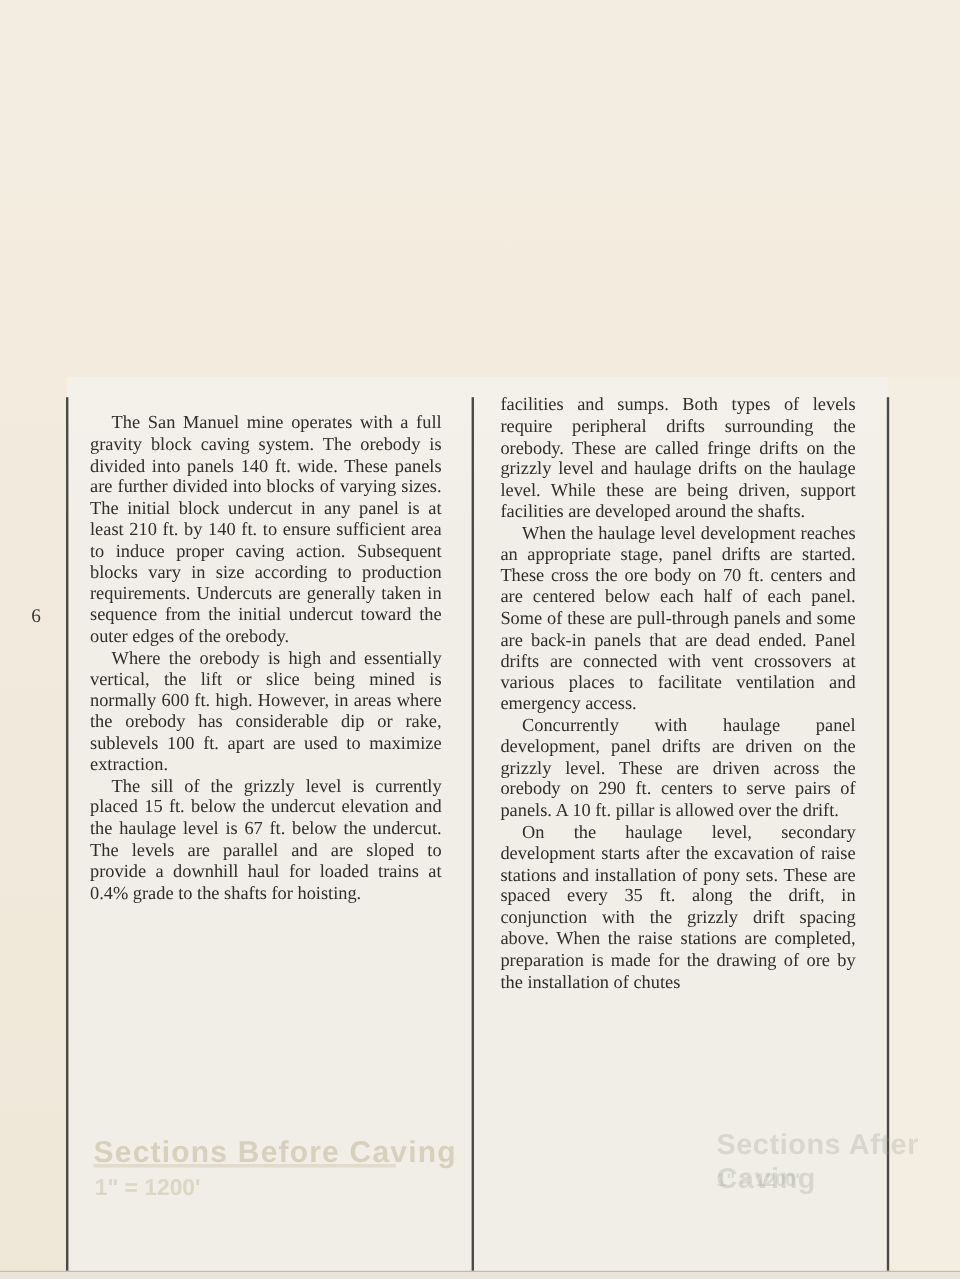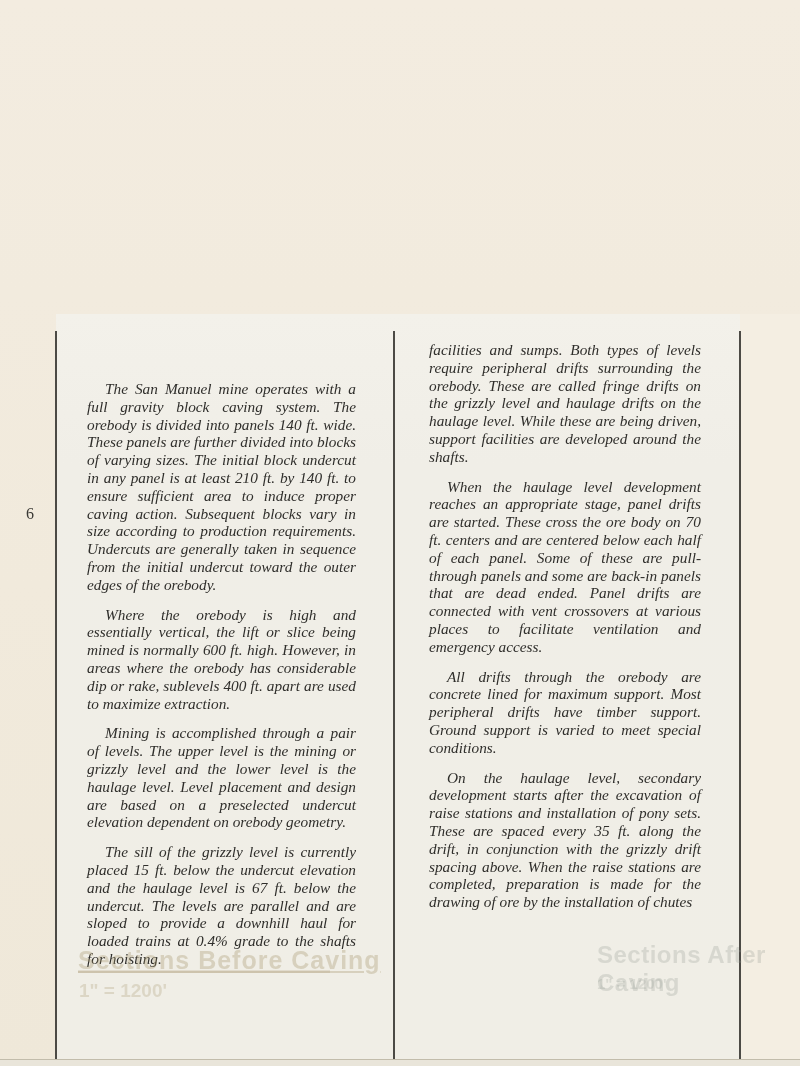--- a/index.html
+++ b/index.html
@@ -50,27 +50,27 @@
     letter-spacing:-0.3px;
     color:#161616;
   }
   .col{
     position:absolute;
     font-size:15.3px;
     line-height:17.8px;
     color:#2f2e2b;
     text-align:justify;
   }
-  .col-left{left:75px;top:368px;width:293px;}
+  .col-left{left:75px;top:344px;width:293px;}
   .col-right{left:417px;top:329px;width:296px;}
-  .col p{margin:12px;text-indent:18px;font-style:italic;}
+  .col p{margin:0;text-indent:18px;}
   .col p.no-indent{text-indent:0;}
   
   .ghost{position:absolute;font-family:"Liberation Sans", sans-serif;font-weight:bold;}
-  .ghost-heading-left{left:78px;top:946px;font-size:25px;letter-spacing:1px;color:rgba(163,146,104,0.32);text-decoration:underline;}
+  .ghost-heading-left{left:78px;top:946px;font-size:25px;letter-spacing:1px;color:rgba(163,146,104,0.32);}
   .ghost-rule-left{position:absolute;left:78px;top:970px;width:252px;height:3px;background:rgba(163,146,104,0.20);}
   .ghost-scale-left{left:79px;top:980px;font-size:19px;color:rgba(163,146,104,0.26);}
   .ghost-heading-right{left:597px;top:941px;font-size:24px;letter-spacing:0.5px;color:rgba(142,152,142,0.26);}
   .ghost-scale-right{left:597px;top:975px;font-size:15px;color:rgba(142,152,142,0.22);}
   .page-bottom-edge{
     position:absolute;
     left:0;top:1059px;width:800px;height:7px;
     background:#e9e5da;
     border-top:1px solid #c2bcab;
   }
@@ -85,29 +85,28 @@
 
   <div class="vrule left"></div>
   <div class="vrule center"></div>
   <div class="vrule right"></div>
 
   <div class="page-number">6</div>
 
 
   <div class="col col-left">
     <p>The San Manuel mine operates with a full gravity block caving system. The orebody is divided into panels 140 ft. wide. These panels are further divided into blocks of varying sizes. The initial block undercut in any panel is at least 210 ft. by 140 ft. to ensure sufficient area to induce proper caving action. Subsequent blocks vary in size according to production requirements. Undercuts are generally taken in sequence from the initial undercut toward the outer edges of the orebody.</p>
-    <p>Where the orebody is high and essentially vertical, the lift or slice being mined is normally 600 ft. high. However, in areas where the orebody has considerable dip or rake, sublevels 400 ft. apart are used to maximize extraction.</p>
-    <p>Mining is accomplished through a pair of levels. The upper level is the mining or grizzly level and the lower level is the haulage level. Level placement and design are based on a preselected undercut elevation dependent on orebody geometry.</p>
+    <p>Where the orebody is high and essentially vertical, the lift or slice being mined is normally 600 ft. high. However, in areas where the orebody has considerable dip or rake, sublevels 100 ft. apart are used to maximize extraction.</p>
     <p>The sill of the grizzly level is currently placed 15 ft. below the undercut elevation and the haulage level is 67 ft. below the undercut. The levels are parallel and are sloped to provide a downhill haul for loaded trains at 0.4% grade to the shafts for hoisting.</p>
   </div>
 
   <div class="col col-right">
     <p class="no-indent">facilities and sumps. Both types of levels require peripheral drifts surrounding the orebody. These are called fringe drifts on the grizzly level and haulage drifts on the haulage level. While these are being driven, support facilities are developed around the shafts.</p>
     <p>When the haulage level development reaches an appropriate stage, panel drifts are started. These cross the ore body on 70 ft. centers and are centered below each half of each panel. Some of these are pull-through panels and some are back-in panels that are dead ended. Panel drifts are connected with vent crossovers at various places to facilitate ventilation and emergency access.</p>
-    <p>All drifts through the orebody are concrete lined for maximum support. Most peripheral drifts have timber support. Ground support is varied to meet special conditions.</p>
+    <p>Concurrently with haulage panel development, panel drifts are driven on the grizzly level. These are driven across the orebody on 290 ft. centers to serve pairs of panels. A 10 ft. pillar is allowed over the drift.</p>
     <p>On the haulage level, secondary development starts after the excavation of raise stations and installation of pony sets. These are spaced every 35 ft. along the drift, in conjunction with the grizzly drift spacing above. When the raise stations are completed, preparation is made for the drawing of ore by the installation of chutes</p>
   </div>
 
   <div class="ghost ghost-heading-left">Sections Before Caving</div>
   <div class="ghost-rule-left"></div>
   <div class="ghost ghost-scale-left">1" = 1200'</div>
   <div class="ghost ghost-heading-right">Sections After Caving</div>
   <div class="ghost ghost-scale-right">1" = 1200'</div>
 
   <div class="page-bottom-edge"></div>

